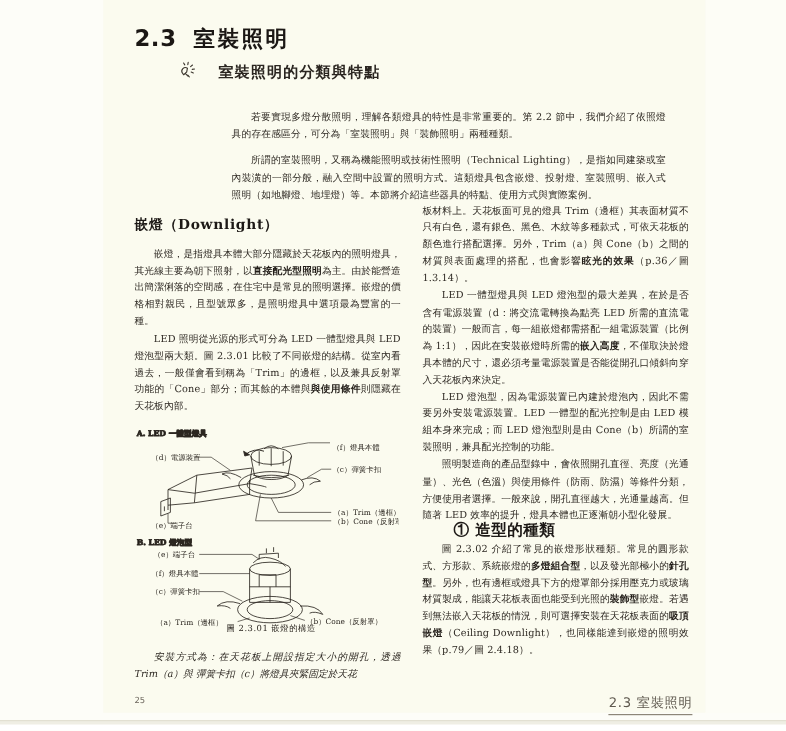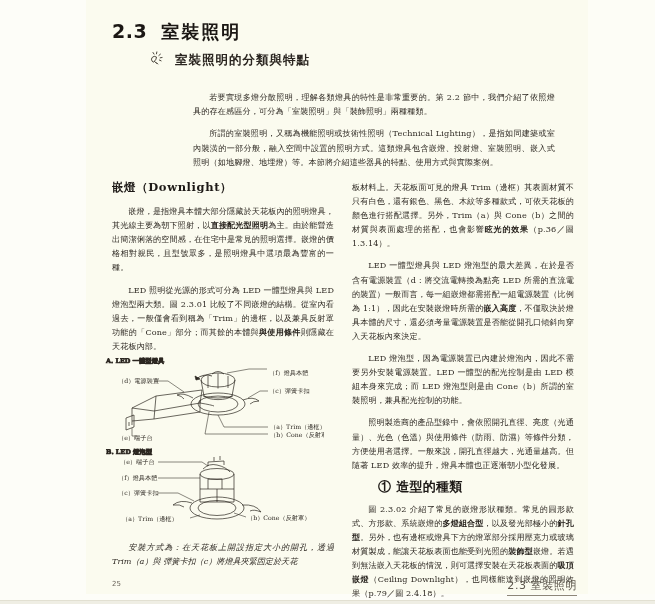--- a/index.html
+++ b/index.html
@@ -65,21 +65,21 @@
     font-weight: bold;
     letter-spacing: 2px;
     color: #1b1714;
   }
   .subhead-row {
     position: absolute;
     left: 146px;
     top: 50px;
     display: flex;
     align-items: center;
-    gap: 9px;
+    gap: 16px;
   }
   .bulb-icon { width: 20px; height: 20px; display:block; }
   .subhead-text {
     font-family: "DejaVu Serif", "Liberation Serif", serif;
     font-size: 12.5px;
     font-weight: bold;
     letter-spacing: 1px;
     color: #2a2520;
   }
 
@@ -101,46 +101,46 @@
   .col {
     position: absolute;
     width: 222px;
     font-size: 8.1px;
     line-height: 14.1px;
     text-align: justify;
     letter-spacing: 0.12px;
     color: #2e2923;
   }
   #col-left  { left: 112px; top: 180px; }
-  #col-right { left: 352px; top: 180px; }
+  #col-right { left: 352px; top: 168px; }
 
   .sec-title {
     font-size: 11.5px;
     font-weight: bold;
     letter-spacing: 0.6px;
     margin: 0 0 10px 0;
     color: #1d1916;
   }
   .col p { margin: 0 0 0 0; text-indent: 2em; }
-  .col p + p { margin-top: 8px; }
+  .col p + p { margin-top: 0px; }
   b { font-weight: bold; color: #221d18; }
 
   .numbered-head {
     font-size: 13px;
     font-weight: bold;
     margin: 11px 0 0 0;
     text-indent: 0;
     letter-spacing: 0.3px;
     color: #1d1916;
   }
 
   
   #figure {
     position: absolute;
-    left: 96px;
+    left: 104px;
     top: 356px;
     width: 228px;
     height: 176px;
   }
   .fig-label {
     font-size: 6.2px;
     font-family: "DejaVu Serif", "Liberation Serif", serif;
     fill: #2b2620;
   }
   .fig-sublabel {
@@ -309,20 +309,21 @@
 
         <text class="fig-label" x="24" y="108">（e）端子台</text>
         <text class="fig-label" x="22" y="124">（f）燈具本體</text>
         <text class="fig-label" x="22" y="139">（c）彈簧卡扣</text>
         <text class="fig-label" x="26" y="165">（a）Trim（邊框）</text>
         <text class="fig-label" x="151" y="164">（b）Cone（反射罩）</text>
       </g>
     </svg>
   </div>
 
+  <div class="fig-caption">圖 2.3.01 嵌燈的構造</div>
 
   <div id="after-figure">
     <p>安裝方式為：在天花板上開設指定大小的開孔，透過 Trim（a）與 彈簧卡扣（c）將燈具夾緊固定於天花</p>
   </div>
 
   <div class="col" id="col-right">
     <p style="text-indent:0">板材料上。天花板面可見的燈具 Trim（邊框）其表面材質不只有白色，還有銀色、黑色、木紋等多種款式，可依天花板的顏色進行搭配選擇。另外，Trim（a）與 Cone（b）之間的材質與表面處理的搭配，也會影響<b>眩光的效果</b>（p.36／圖 1.3.14）。</p>
     <p>LED 一體型燈具與 LED 燈泡型的最大差異，在於是否含有電源裝置（d：將交流電轉換為點亮 LED 所需的直流電的裝置）一般而言，每一組嵌燈都需搭配一組電源裝置（比例為 1:1），因此在安裝嵌燈時所需的<b>嵌入高度</b>，不僅取決於燈具本體的尺寸，還必須考量電源裝置是否能從開孔口傾斜向穿入天花板內來決定。</p>
     <p>LED 燈泡型，因為電源裝置已內建於燈泡內，因此不需要另外安裝電源裝置。LED 一體型的配光控制是由 LED 模組本身來完成；而 LED 燈泡型則是由 Cone（b）所謂的室裝照明，兼具配光控制的功能。</p>
     <p>照明製造商的產品型錄中，會依照開孔直徑、亮度（光通量）、光色（色溫）與使用條件（防雨、防濕）等條件分類，方便使用者選擇。一般來說，開孔直徑越大，光通量越高。但隨著 LED 效率的提升，燈具本體也正逐漸朝小型化發展。</p>

